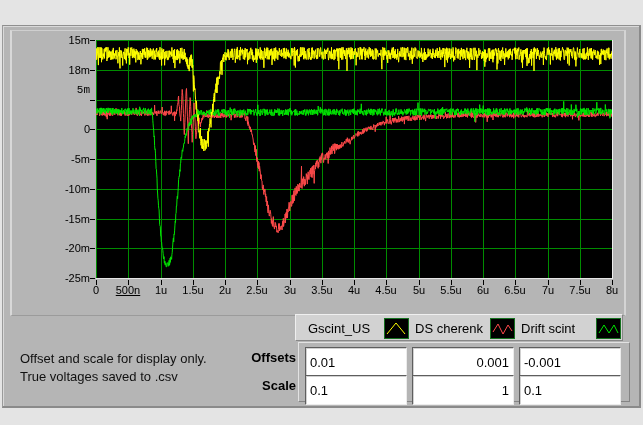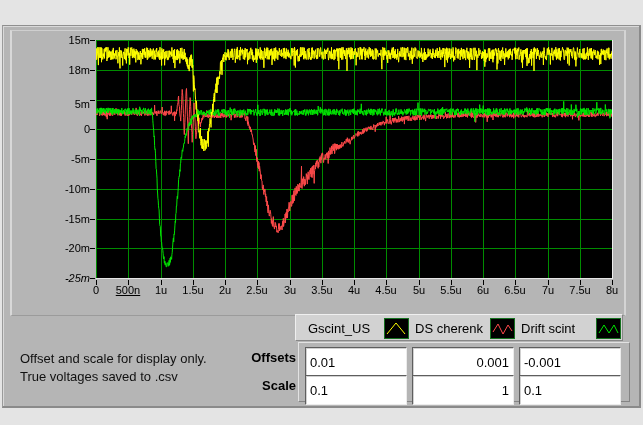--- a/index.html
+++ b/index.html
@@ -86,33 +86,33 @@
         <polyline points="0.0,19.3 0.3,8.4 0.6,19.7 0.9,18.1 1.2,15.0 1.5,13.1 1.8,7.2 2.1,16.8 2.4,25.1 2.7,8.9 3.0,7.3 3.3,17.1 3.6,17.7 3.9,12.4 4.2,7.4 4.6,17.9 4.9,16.0 5.2,7.4 5.5,22.2 5.8,8.2 6.1,12.1 6.4,16.3 6.7,19.4 7.0,18.1 7.3,13.6 7.6,16.6 7.9,16.2 8.2,9.1 8.5,18.4 8.8,11.3 9.1,8.0 9.4,11.5 9.7,7.5 10.0,9.4 10.3,10.1 10.6,7.3 10.9,21.0 11.2,17.2 11.5,18.6 11.8,7.2 12.1,7.5 12.4,17.6 12.7,11.9 13.1,13.2 13.4,10.6 13.7,17.2 14.0,14.6 14.3,15.2 14.6,11.7 14.9,20.0 15.2,11.5 15.5,19.1 15.8,17.0 16.1,19.2 16.4,9.8 16.7,10.3 17.0,19.3 17.3,7.9 17.6,15.2 17.9,13.5 18.2,18.5 18.5,15.0 18.8,13.4 19.1,15.7 19.4,13.6 19.7,10.6 20.0,19.3 20.3,17.7 20.6,16.2 20.9,10.1 21.2,16.3 21.6,16.1 21.9,23.3 22.2,17.1 22.5,13.7 22.8,12.1 23.1,16.1 23.4,7.4 23.7,22.8 24.0,28.4 24.3,13.6 24.6,12.3 24.9,10.1 25.2,17.8 25.5,11.0 25.8,12.7 26.1,16.7 26.4,17.0 26.7,25.5 27.0,15.1 27.3,13.9 27.6,11.9 27.9,12.1 28.2,16.1 28.5,18.9 28.8,11.3 29.1,8.3 29.4,20.0 29.7,20.2 30.0,13.4 30.4,23.4 30.7,8.8 31.0,15.6 31.3,9.2 31.6,10.7 31.9,12.3 32.2,7.3 32.5,15.1 32.8,12.7 33.1,18.0 33.4,13.5 33.7,24.7 34.0,16.1 34.3,7.7 34.6,9.3 34.9,15.8 35.2,10.9 35.5,8.4 35.8,7.4 36.1,13.6 36.4,18.1 36.7,9.3 37.0,10.7 37.3,17.1 37.6,13.5 37.9,8.6 38.2,18.1 38.5,10.6 38.9,16.1 39.2,11.4 39.5,11.9 39.8,22.4 40.1,9.1 40.4,10.5 40.7,14.3 41.0,14.5 41.3,10.7 41.6,10.9 41.9,20.1 42.2,12.5 42.5,18.8 42.8,12.6 43.1,14.4 43.4,19.8 43.7,15.1 44.0,14.6 44.3,11.0 44.6,14.6 44.9,24.3 45.2,18.8 45.5,13.1 45.8,14.4 46.1,17.2 46.4,8.9 46.7,19.0 47.0,15.1 47.4,12.3 47.7,9.1 48.0,14.8 48.3,14.9 48.6,8.3 48.9,16.8 49.2,17.6 49.5,11.8 49.8,17.7 50.1,17.3 50.4,8.2 50.7,7.6 51.0,9.1 51.3,19.8 51.6,8.1 51.9,18.6 52.2,17.8 52.5,10.3 52.8,15.5 53.1,10.6 53.4,12.4 53.7,17.3 54.0,12.3 54.3,8.4 54.6,16.5 54.9,9.3 55.2,11.8 55.5,15.6 55.8,11.3 56.2,18.8 56.5,10.7 56.8,14.8 57.1,8.8 57.4,8.5 57.7,11.2 58.0,19.6 58.3,10.7 58.6,13.5 58.9,18.6 59.2,14.9 59.5,19.4 59.8,12.7 60.1,9.5 60.4,12.0 60.7,8.0 61.0,17.1 61.3,12.8 61.6,11.8 61.9,12.3 62.2,16.7 62.5,14.1 62.8,10.5 63.1,18.5 63.4,13.8 63.7,19.9 64.0,7.2 64.3,18.2 64.7,16.4 65.0,19.6 65.3,12.3 65.6,25.5 65.9,8.4 66.2,18.7 66.5,18.9 66.8,10.3 67.1,11.7 67.4,11.8 67.7,9.2 68.0,18.4 68.3,12.0 68.6,25.3 68.9,18.2 69.2,18.6 69.5,18.5 69.8,11.2 70.1,17.7 70.4,15.1 70.7,16.8 71.0,10.8 71.3,19.7 71.6,17.3 71.9,20.1 72.2,19.3 72.5,19.2 72.8,10.8 73.2,11.6 73.5,10.7 73.8,17.4 74.1,11.4 74.4,14.5 74.7,13.0 75.0,12.1 75.3,14.0 75.6,16.4 75.9,7.4 76.2,14.1 76.5,15.4 76.8,14.6 77.1,19.2 77.4,10.3 77.7,22.8 78.0,14.5 78.3,18.4 78.6,9.0 78.9,28.1 79.2,15.9 79.5,17.1 79.8,19.8 80.1,19.3 80.4,16.9 80.7,10.1 81.0,20.1 81.3,9.2 81.6,19.7 82.0,10.3 82.3,17.4 82.6,18.4 82.9,11.0 83.2,13.1 83.5,14.0 83.8,23.3 84.1,19.5 84.4,8.0 84.7,14.2 85.0,17.5 85.3,14.1 85.6,18.4 85.9,7.8 86.2,18.4 86.5,16.9 86.8,11.8 87.1,19.9 87.4,15.2 87.7,18.8 88.0,10.6 88.3,9.0 88.6,19.1 88.9,13.5 89.2,12.8 89.5,15.5 89.8,21.5 90.1,17.5 90.5,24.1 90.8,17.5 91.1,25.7 91.4,26.6 91.7,19.2 92.0,28.6 92.3,24.9 92.6,28.8 92.9,27.0 93.2,31.1 93.5,24.7 93.8,17.4 94.1,25.8 94.4,22.8 94.7,15.4 95.0,22.3 95.3,14.6 95.6,15.6 95.9,27.5 96.2,19.2 96.5,27.7 96.8,25.2 97.1,39.4 97.4,51.4 97.7,35.5 98.0,37.4 98.3,44.1 98.6,50.0 99.0,48.6 99.3,56.0 99.6,59.7 99.9,64.8 100.2,69.5 100.5,60.9 100.8,72.9 101.1,74.5 101.4,75.1 101.7,80.8 102.0,76.4 102.3,74.6 102.6,86.2 102.9,92.3 103.2,90.4 103.5,97.0 103.8,98.4 104.1,93.0 104.4,88.2 104.7,101.7 105.0,105.3 105.3,103.7 105.6,96.2 105.9,108.4 106.2,104.9 106.5,108.9 106.8,99.1 107.1,101.3 107.4,105.3 107.8,111.0 108.1,102.6 108.4,99.1 108.7,103.0 109.0,110.4 109.3,109.8 109.6,100.5 109.9,101.6 110.2,108.6 110.5,104.4 110.8,100.5 111.1,100.5 111.4,103.2 111.7,91.4 112.0,91.2 112.3,106.7 112.6,88.4 112.9,91.4 113.2,89.4 113.5,83.7 113.8,83.2 114.1,78.3 114.4,83.8 114.7,80.2 115.0,87.4 115.3,72.0 115.6,75.8 115.9,74.8 116.3,73.4 116.6,63.9 116.9,72.1 117.2,71.2 117.5,58.6 117.8,56.5 118.1,53.6 118.4,53.0 118.7,61.8 119.0,51.2 119.3,49.4 119.6,51.7 119.9,43.7 120.2,53.0 120.5,40.3 120.8,37.6 121.1,52.9 121.4,37.6 121.7,36.8 122.0,44.7 122.3,39.1 122.6,37.5 122.9,38.8 123.2,36.3 123.5,38.7 123.8,31.4 124.1,34.3 124.4,22.7 124.8,21.4 125.1,30.6 125.4,29.2 125.7,20.0 126.0,34.8 126.3,21.8 126.6,17.8 126.9,19.1 127.2,15.7 127.5,14.2 127.8,22.0 128.1,15.0 128.4,15.3 128.7,16.5 129.0,12.2 129.3,19.8 129.6,15.9 129.9,18.5 130.2,20.3 130.5,14.4 130.8,12.7 131.1,17.0 131.4,16.2 131.7,13.4 132.0,9.1 132.3,17.7 132.6,10.3 132.9,15.7 133.2,19.9 133.6,17.3 133.9,15.8 134.2,11.9 134.5,11.4 134.8,16.7 135.1,18.0 135.4,9.1 135.7,8.9 136.0,17.0 136.3,13.1 136.6,8.8 136.9,19.9 137.2,17.5 137.5,16.9 137.8,17.0 138.1,12.7 138.4,10.6 138.7,8.8 139.0,10.6 139.3,22.7 139.6,17.6 139.9,18.8 140.2,16.6 140.5,9.1 140.8,18.6 141.1,7.3 141.4,7.3 141.7,19.2 142.1,15.4 142.4,17.1 142.7,16.3 143.0,17.0 143.3,10.2 143.6,16.3 143.9,20.2 144.2,12.8 144.5,7.2 144.8,15.6 145.1,11.8 145.4,11.9 145.7,10.3 146.0,12.4 146.3,8.8 146.6,14.2 146.9,10.0 147.2,18.8 147.5,18.6 147.8,19.2 148.1,10.2 148.4,11.3 148.7,19.7 149.0,8.4 149.3,8.1 149.6,17.3 149.9,15.6 150.2,12.9 150.6,9.3 150.9,11.0 151.2,9.1 151.5,24.2 151.8,14.1 152.1,12.7 152.4,18.2 152.7,20.1 153.0,14.9 153.3,12.6 153.6,11.5 153.9,18.8 154.2,13.2 154.5,8.1 154.8,7.8 155.1,9.2 155.4,14.2 155.7,15.1 156.0,9.5 156.3,19.3 156.6,12.0 156.9,20.2 157.2,19.6 157.5,21.8 157.8,15.4 158.1,19.9 158.4,18.3 158.7,17.8 159.0,19.7 159.4,19.0 159.7,8.4 160.0,14.7 160.3,22.8 160.6,10.9 160.9,8.7 161.2,19.6 161.5,11.8 161.8,14.3 162.1,9.9 162.4,9.1 162.7,15.6 163.0,12.6 163.3,17.2 163.6,16.4 163.9,18.5 164.2,7.4 164.5,18.2 164.8,19.5 165.1,11.4 165.4,9.9 165.7,18.0 166.0,16.9 166.3,19.6 166.6,17.8 166.9,11.1 167.2,16.1 167.5,16.3 167.9,27.8 168.2,15.8 168.5,7.9 168.8,10.2 169.1,16.3 169.4,18.1 169.7,12.0 170.0,12.0 170.3,8.8 170.6,15.9 170.9,7.5 171.2,19.3 171.5,12.0 171.8,7.9 172.1,15.2 172.4,17.3 172.7,19.3 173.0,10.2 173.3,19.3 173.6,11.5 173.9,14.7 174.2,15.5 174.5,9.3 174.8,15.0 175.1,14.8 175.4,11.2 175.7,8.7 176.0,24.9 176.4,12.5 176.7,19.3 177.0,10.9 177.3,19.2 177.6,17.1 177.9,11.6 178.2,8.1 178.5,20.1 178.8,21.1 179.1,9.5 179.4,17.5 179.7,7.5 180.0,18.6 180.3,12.3 180.6,10.6 180.9,10.2 181.2,10.9 181.5,11.6 181.8,19.8 182.1,11.6 182.4,12.2 182.7,13.0 183.0,15.1 183.3,8.1 183.6,11.9 183.9,10.1 184.2,14.1 184.5,15.8 184.8,15.4 185.2,12.9 185.5,9.5 185.8,16.9 186.1,12.9 186.4,14.3 186.7,13.5 187.0,15.8 187.3,8.2 187.6,10.2 187.9,18.3 188.2,15.9 188.5,7.9 188.8,14.8 189.1,17.7 189.4,16.0 189.7,11.7 190.0,19.1 190.3,8.4 190.6,12.4 190.9,16.4 191.2,15.4 191.5,12.2 191.8,16.0 192.1,9.7 192.4,16.9 192.7,11.7 193.0,17.5 193.3,13.4 193.7,15.0 194.0,16.0 194.3,18.2 194.6,16.4 194.9,19.2 195.2,15.7 195.5,8.2 195.8,12.1 196.1,16.2 196.4,13.6 196.7,8.3 197.0,8.3 197.3,10.4 197.6,12.3 197.9,16.3 198.2,25.5 198.5,7.2 198.8,8.8 199.1,14.0 199.4,27.5 199.7,13.3 200.0,10.9 200.3,14.8 200.6,10.3 200.9,15.5 201.2,12.3 201.5,9.2 201.8,19.1 202.2,21.4 202.5,16.1 202.8,18.0 203.1,17.0 203.4,21.1 203.7,14.6 204.0,16.8 204.3,8.6 204.6,7.3 204.9,16.8 205.2,14.1 205.5,15.6 205.8,7.5 206.1,7.5 206.4,11.4 206.7,15.1 207.0,7.4 207.3,10.8 207.6,19.0 207.9,19.3 208.2,7.7 208.5,9.1 208.8,18.3 209.1,11.0 209.4,18.1 209.7,14.3 210.0,19.1 210.3,19.5 210.6,18.8 211.0,12.7 211.3,9.7 211.6,9.4 211.9,8.9 212.2,19.6 212.5,10.7 212.8,10.8 213.1,8.0 213.4,17.1 213.7,12.4 214.0,18.6 214.3,18.1 214.6,19.7 214.9,17.0 215.2,19.6 215.5,14.4 215.8,7.8 216.1,18.2 216.4,7.6 216.7,14.4 217.0,14.1 217.3,10.5 217.6,12.7 217.9,16.2 218.2,18.7 218.5,11.5 218.8,11.1 219.1,11.4 219.5,9.7 219.8,15.6 220.1,17.5 220.4,15.1 220.7,19.1 221.0,16.8 221.3,8.3 221.6,18.7 221.9,16.3 222.2,9.2 222.5,8.5 222.8,9.2 223.1,9.4 223.4,14.3 223.7,16.7 224.0,14.7 224.3,8.8 224.6,7.5 224.9,9.6 225.2,14.6 225.5,12.3 225.8,12.4 226.1,18.5 226.4,14.6 226.7,14.5 227.0,11.6 227.3,19.2 227.6,19.5 228.0,14.6 228.3,12.3 228.6,8.8 228.9,14.5 229.2,18.9 229.5,10.5 229.8,12.9 230.1,10.5 230.4,14.0 230.7,11.4 231.0,9.5 231.3,11.2 231.6,11.7 231.9,7.8 232.2,16.8 232.5,20.1 232.8,17.9 233.1,14.8 233.4,13.1 233.7,10.8 234.0,17.9 234.3,17.5 234.6,16.7 234.9,11.6 235.2,19.2 235.5,7.3 235.8,17.2 236.1,18.4 236.4,13.9 236.8,19.1 237.1,13.8 237.4,12.2 237.7,9.8 238.0,20.1 238.3,13.3 238.6,9.5 238.9,19.0 239.2,16.7 239.5,10.2 239.8,10.6 240.1,11.4 240.4,11.1 240.7,8.5 241.0,11.8 241.3,16.7 241.6,8.6 241.9,20.8 242.2,19.3 242.5,8.7 242.8,29.3 243.1,11.1 243.4,8.7 243.7,8.0 244.0,9.4 244.3,17.3 244.6,8.5 244.9,17.9 245.3,8.8 245.6,19.6 245.9,7.3 246.2,10.6 246.5,11.4 246.8,19.5 247.1,7.3 247.4,12.3 247.7,9.9 248.0,13.9 248.3,10.5 248.6,15.9 248.9,10.3 249.2,12.8 249.5,17.9 249.8,19.1 250.1,12.9 250.4,8.3 250.7,10.7 251.0,30.9 251.3,10.0 251.6,14.4 251.9,14.6 252.2,7.9 252.5,10.5 252.8,13.9 253.1,7.8 253.4,17.2 253.8,14.3 254.1,10.0 254.4,19.3 254.7,16.1 255.0,7.3 255.3,18.8 255.6,8.8 255.9,19.1 256.2,8.1 256.5,13.8 256.8,15.5 257.1,18.2 257.4,18.8 257.7,11.8 258.0,11.2 258.3,14.8 258.6,12.6 258.9,9.1 259.2,9.9 259.5,8.4 259.8,15.6 260.1,25.3 260.4,18.5 260.7,11.8 261.0,16.3 261.3,13.3 261.6,14.8 261.9,17.1 262.2,7.9 262.6,10.5 262.9,14.1 263.2,16.0 263.5,17.8 263.8,19.5 264.1,7.1 264.4,14.3 264.7,7.5 265.0,15.5 265.3,10.4 265.6,19.1 265.9,8.7 266.2,19.4 266.5,9.2 266.8,11.9 267.1,10.5 267.4,9.1 267.7,10.3 268.0,7.2 268.3,13.5 268.6,15.9 268.9,10.7 269.2,20.0 269.5,9.9 269.8,8.5 270.1,15.2 270.4,11.4 270.7,11.7 271.1,17.6 271.4,15.2 271.7,10.2 272.0,9.4 272.3,14.6 272.6,18.5 272.9,14.4 273.2,7.2 273.5,13.5 273.8,14.5 274.1,12.4 274.4,8.3 274.7,16.8 275.0,10.9 275.3,13.9 275.6,15.8 275.9,11.4 276.2,9.3 276.5,12.7 276.8,18.8 277.1,10.4 277.4,19.4 277.7,18.3 278.0,19.1 278.3,18.8 278.6,18.5 278.9,15.3 279.2,8.4 279.6,13.1 279.9,19.6 280.2,19.0 280.5,8.7 280.8,10.3 281.1,13.2 281.4,10.9 281.7,10.3 282.0,16.5 282.3,16.7 282.6,14.2 282.9,14.3 283.2,13.0 283.5,15.0 283.8,13.0 284.1,13.9 284.4,13.9 284.7,15.6 285.0,9.8 285.3,17.9 285.6,23.8 285.9,29.2 286.2,17.0 286.5,15.9 286.8,7.2 287.1,8.7 287.4,8.2 287.7,19.9 288.0,11.1 288.4,15.5 288.7,7.8 289.0,15.5 289.3,10.8 289.6,10.6 289.9,14.4 290.2,11.7 290.5,14.4 290.8,19.3 291.1,18.9 291.4,15.0 291.7,22.9 292.0,10.3 292.3,14.1 292.6,15.4 292.9,10.4 293.2,18.9 293.5,12.7 293.8,13.4 294.1,17.0 294.4,13.8 294.7,19.3 295.0,12.8 295.3,13.4 295.6,9.7 295.9,14.9 296.2,7.7 296.5,9.1 296.9,18.0 297.2,8.2 297.5,7.2 297.8,17.5 298.1,13.2 298.4,11.2 298.7,18.8 299.0,15.4 299.3,9.3 299.6,16.7 299.9,18.0 300.2,14.2 300.5,14.5 300.8,19.7 301.1,16.0 301.4,17.2 301.7,8.9 302.0,16.8 302.3,17.8 302.6,22.2 302.9,19.3 303.2,13.0 303.5,15.7 303.8,11.3 304.1,16.7 304.4,14.5 304.7,15.8 305.0,7.5 305.4,10.1 305.7,11.8 306.0,17.2 306.3,9.7 306.6,7.1 306.9,11.4 307.2,16.7 307.5,12.9 307.8,12.4 308.1,7.6 308.4,19.5 308.7,10.2 309.0,8.0 309.3,10.2 309.6,18.0 309.9,20.1 310.2,9.8 310.5,8.5 310.8,10.3 311.1,12.8 311.4,7.9 311.7,7.1 312.0,8.2 312.3,16.5 312.6,13.1 312.9,13.0 313.2,13.4 313.5,14.4 313.8,20.1 314.2,10.8 314.5,13.2 314.8,18.0 315.1,17.3 315.4,19.3 315.7,7.8 316.0,7.6 316.3,23.8 316.6,15.3 316.9,18.7 317.2,17.1 317.5,17.4 317.8,8.4 318.1,12.8 318.4,13.5 318.7,16.7 319.0,7.4 319.3,8.1 319.6,10.7 319.9,8.6 320.2,17.0 320.5,18.0 320.8,18.2 321.1,18.7 321.4,18.6 321.7,18.0 322.0,10.4 322.3,16.5 322.7,14.0 323.0,11.2 323.3,12.2 323.6,11.7 323.9,17.9 324.2,13.8 324.5,16.9 324.8,12.7 325.1,16.0 325.4,7.9 325.7,10.9 326.0,18.9 326.3,14.4 326.6,19.3 326.9,22.0 327.2,12.8 327.5,12.9 327.8,13.9 328.1,19.6 328.4,8.4 328.7,20.1 329.0,16.8 329.3,12.0 329.6,20.0 329.9,19.5 330.2,16.8 330.5,18.4 330.8,14.3 331.2,17.4 331.5,14.7 331.8,13.7 332.1,8.5 332.4,16.4 332.7,12.2 333.0,16.2 333.3,14.9 333.6,13.3 333.9,9.9 334.2,9.4 334.5,14.5 334.8,15.5 335.1,18.0 335.4,17.5 335.7,13.2 336.0,15.5 336.3,19.0 336.6,10.6 336.9,8.7 337.2,9.3 337.5,15.1 337.8,15.5 338.1,17.1 338.4,14.9 338.7,17.7 339.0,12.9 339.3,18.1 339.6,9.9 340.0,9.8 340.3,16.1 340.6,15.8 340.9,14.6 341.2,8.1 341.5,17.6 341.8,12.7 342.1,15.1 342.4,15.3 342.7,11.1 343.0,18.0 343.3,13.2 343.6,7.4 343.9,9.1 344.2,12.2 344.5,15.7 344.8,19.7 345.1,9.8 345.4,14.1 345.7,13.4 346.0,16.9 346.3,11.8 346.6,17.5 346.9,8.1 347.2,13.3 347.5,14.1 347.8,8.2 348.1,16.1 348.5,15.1 348.8,27.1 349.1,8.7 349.4,11.2 349.7,14.1 350.0,15.8 350.3,20.1 350.6,7.7 350.9,15.1 351.2,17.7 351.5,22.5 351.8,8.4 352.1,18.3 352.4,11.7 352.7,12.5 353.0,17.1 353.3,8.4 353.6,13.0 353.9,14.7 354.2,14.0 354.5,19.1 354.8,17.1 355.1,8.7 355.4,16.1 355.7,17.5 356.0,11.5 356.3,17.5 356.6,14.3 357.0,7.4 357.3,8.3 357.6,21.4 357.9,16.6 358.2,19.2 358.5,16.4 358.8,19.8 359.1,16.5 359.4,14.6 359.7,7.6 360.0,8.0 360.3,9.5 360.6,10.6 360.9,14.1 361.2,17.9 361.5,15.9 361.8,9.4 362.1,18.7 362.4,16.1 362.7,8.8 363.0,11.9 363.3,13.5 363.6,11.8 363.9,11.2 364.2,20.0 364.5,10.2 364.8,15.2 365.1,10.8 365.4,7.9 365.8,16.5 366.1,9.6 366.4,15.9 366.7,16.9 367.0,19.2 367.3,9.0 367.6,13.5 367.9,9.2 368.2,18.0 368.5,10.5 368.8,11.0 369.1,16.5 369.4,18.9 369.7,20.1 370.0,10.3 370.3,10.0 370.6,12.3 370.9,7.8 371.2,16.5 371.5,18.4 371.8,11.0 372.1,18.5 372.4,18.3 372.7,11.9 373.0,20.0 373.3,13.6 373.6,27.9 373.9,13.6 374.3,8.0 374.6,16.9 374.9,15.5 375.2,19.2 375.5,12.6 375.8,8.5 376.1,19.8 376.4,17.8 376.7,19.8 377.0,15.7 377.3,14.7 377.6,13.8 377.9,7.8 378.2,17.4 378.5,19.8 378.8,16.6 379.1,7.8 379.4,13.6 379.7,16.3 380.0,13.7 380.3,10.7 380.6,14.3 380.9,30.1 381.2,14.5 381.5,17.6 381.8,17.3 382.1,17.7 382.4,10.6 382.8,8.2 383.1,15.7 383.4,15.4 383.7,13.0 384.0,9.8 384.3,12.6 384.6,13.1 384.9,13.7 385.2,12.8 385.5,18.9 385.8,16.0 386.1,17.4 386.4,11.3 386.7,18.2 387.0,16.8 387.3,11.9 387.6,16.0 387.9,12.3 388.2,20.9 388.5,9.6 388.8,26.7 389.1,17.7 389.4,9.7 389.7,22.2 390.0,13.2 390.3,19.2 390.6,16.4 390.9,15.3 391.2,13.5 391.6,17.5 391.9,17.0 392.2,9.9 392.5,8.4 392.8,11.0 393.1,18.7 393.4,20.9 393.7,8.3 394.0,17.8 394.3,13.4 394.6,12.5 394.9,19.0 395.2,11.4 395.5,11.3 395.8,10.6 396.1,18.9 396.4,9.8 396.7,20.0 397.0,22.3 397.3,9.6 397.6,19.3 397.9,12.2 398.2,14.0 398.5,15.5 398.8,12.3 399.1,9.3 399.4,10.4 399.7,8.2 400.1,10.8 400.4,15.9 400.7,9.7 401.0,29.5 401.3,14.5 401.6,13.1 401.9,23.5 402.2,10.3 402.5,8.1 402.8,11.5 403.1,10.7 403.4,19.5 403.7,18.5 404.0,10.9 404.3,13.0 404.6,19.6 404.9,21.0 405.2,13.3 405.5,10.1 405.8,17.3 406.1,9.9 406.4,9.3 406.7,7.5 407.0,18.8 407.3,12.7 407.6,11.3 407.9,15.7 408.2,13.3 408.6,24.9 408.9,16.4 409.2,14.4 409.5,17.3 409.8,8.4 410.1,14.3 410.4,16.8 410.7,14.0 411.0,12.0 411.3,17.3 411.6,14.5 411.9,10.9 412.2,19.4 412.5,18.5 412.8,9.8 413.1,18.1 413.4,16.1 413.7,9.2 414.0,12.8 414.3,8.7 414.6,14.5 414.9,11.4 415.2,15.6 415.5,15.8 415.8,14.0 416.1,19.8 416.4,17.5 416.7,9.2 417.0,9.0 417.4,8.9 417.7,9.6 418.0,10.5 418.3,10.7 418.6,7.8 418.9,13.5 419.2,7.8 419.5,19.2 419.8,8.1 420.1,14.8 420.4,10.3 420.7,13.5 421.0,19.1 421.3,16.5 421.6,8.7 421.9,11.4 422.2,9.1 422.5,11.1 422.8,7.5 423.1,19.7 423.4,15.9 423.7,15.4 424.0,15.9 424.3,14.5 424.6,12.1 424.9,9.3 425.2,15.8 425.5,22.3 425.9,11.9 426.2,13.7 426.5,27.9 426.8,10.4 427.1,19.6 427.4,10.0 427.7,10.7 428.0,13.4 428.3,10.0 428.6,10.9 428.9,10.1 429.2,14.3 429.5,9.0 429.8,16.9 430.1,14.7 430.4,18.6 430.7,8.4 431.0,25.9 431.3,8.3 431.6,18.4 431.9,19.4 432.2,23.4 432.5,18.4 432.8,17.8 433.1,22.9 433.4,15.6 433.7,14.1 434.0,18.4 434.4,11.1 434.7,12.4 435.0,19.2 435.3,9.1 435.6,25.6 435.9,14.1 436.2,12.2 436.5,12.0 436.8,15.1 437.1,18.2 437.4,8.7 437.7,10.4 438.0,30.9 438.3,7.4 438.6,14.3 438.9,10.1 439.2,8.6 439.5,11.6 439.8,9.4 440.1,11.1 440.4,18.9 440.7,12.4 441.0,14.2 441.3,8.1 441.6,15.5 441.9,16.0 442.2,9.9 442.5,12.5 442.8,14.7 443.2,17.2 443.5,19.6 443.8,15.6 444.1,17.3 444.4,12.3 444.7,11.7 445.0,12.5 445.3,15.8 445.6,14.2 445.9,17.9 446.2,13.0 446.5,13.8 446.8,11.4 447.1,11.1 447.4,24.9 447.7,12.3 448.0,7.6 448.3,9.8 448.6,13.7 448.9,17.0 449.2,17.6 449.5,18.8 449.8,16.1 450.1,16.8 450.4,20.1 450.7,17.1 451.0,11.9 451.3,8.4 451.7,13.6 452.0,14.8 452.3,11.0 452.6,7.3 452.9,12.7 453.2,14.6 453.5,9.8 453.8,14.4 454.1,16.8 454.4,24.5 454.7,13.3 455.0,15.2 455.3,15.7 455.6,12.6 455.9,7.9 456.2,13.2 456.5,13.9 456.8,19.0 457.1,20.2 457.4,12.2 457.7,11.6 458.0,13.8 458.3,9.7 458.6,14.0 458.9,14.9 459.2,16.4 459.5,13.1 459.8,7.2 460.2,16.2 460.5,19.6 460.8,9.4 461.1,18.1 461.4,12.6 461.7,16.5 462.0,18.6 462.3,8.4 462.6,14.6 462.9,15.8 463.2,19.6 463.5,8.2 463.8,16.6 464.1,16.7 464.4,20.5 464.7,10.9 465.0,17.1 465.3,12.3 465.6,12.5 465.9,10.6 466.2,9.9 466.5,7.3 466.8,9.0 467.1,9.5 467.4,9.2 467.7,13.1 468.0,19.2 468.3,19.8 468.6,18.8 469.0,10.2 469.3,10.1 469.6,10.8 469.9,15.7 470.2,15.9 470.5,11.4 470.8,13.4 471.1,7.6 471.4,9.8 471.7,23.6 472.0,8.8 472.3,7.8 472.6,13.3 472.9,10.8 473.2,25.5 473.5,14.7 473.8,9.2 474.1,11.7 474.4,12.1 474.7,9.3 475.0,9.0 475.3,14.5 475.6,16.1 475.9,11.5 476.2,17.8 476.5,18.3 476.8,15.9 477.1,9.3 477.5,7.6 477.8,8.7 478.1,12.1 478.4,16.4 478.7,19.5 479.0,11.3 479.3,20.2 479.6,12.4 479.9,26.4 480.2,17.1 480.5,19.6 480.8,18.4 481.1,12.0 481.4,7.6 481.7,11.4 482.0,13.0 482.3,14.1 482.6,13.6 482.9,15.9 483.2,17.6 483.5,10.5 483.8,9.0 484.1,13.8 484.4,13.6 484.7,13.6 485.0,17.4 485.3,17.8 485.6,13.4 486.0,18.1 486.3,18.5 486.6,15.0 486.9,8.8 487.2,11.3 487.5,17.0 487.8,19.7 488.1,8.1 488.4,18.0 488.7,19.0 489.0,13.6 489.3,19.4 489.6,17.7 489.9,15.6 490.2,18.6 490.5,12.7 490.8,14.8 491.1,14.0 491.4,7.4 491.7,15.9 492.0,14.9 492.3,19.9 492.6,12.8 492.9,10.9 493.2,9.0 493.5,8.7 493.8,15.6 494.1,9.7 494.4,8.6 494.8,15.9 495.1,18.4 495.4,8.0 495.7,17.6 496.0,18.5 496.3,11.5 496.6,19.8 496.9,16.6 497.2,13.4 497.5,13.3 497.8,9.6 498.1,10.9 498.4,11.8 498.7,15.1 499.0,12.5 499.3,10.2 499.6,11.4 499.9,17.9 500.2,17.1 500.5,15.7 500.8,18.5 501.1,18.1 501.4,10.8 501.7,10.9 502.0,19.3 502.3,11.7 502.6,11.9 502.9,15.6 503.3,15.0 503.6,24.8 503.9,15.1 504.2,19.3 504.5,13.4 504.8,24.0 505.1,9.9 505.4,8.9 505.7,15.3 506.0,14.8 506.3,11.0 506.6,14.1 506.9,12.8 507.2,9.5 507.5,14.8 507.8,14.5 508.1,10.2 508.4,18.3 508.7,19.8 509.0,10.7 509.3,12.8 509.6,14.2 509.9,20.2 510.2,9.8 510.5,13.2 510.8,11.4 511.1,8.4 511.4,11.1 511.8,15.8 512.1,17.9 512.4,17.2 512.7,7.8 513.0,7.8 513.3,19.3 513.6,14.3 513.9,14.8 514.2,16.9 514.5,14.0 514.8,16.9 515.1,18.7 515.4,12.9 515.7,15.2 516.0,10.9" fill="none" stroke="#ffff00" stroke-width="1"></polyline>
       </svg>
   </div>
 
   <div id="ticks">
       <div class="y-dash" style="top: 40px;"></div>
       <div class="y-tick" style="top: 34px;">15m</div>
       <div class="y-dash" style="top: 70px;"></div>
       <div class="y-tick" style="top: 64px;">18m</div>
       <div class="y-dash" style="top: 100px;"></div>
-      <div class="y-tick" style="top: 98px;">5m</div>
+      <div class="y-tick" style="top: 84px; font-family: Liberation Mono, monospace;">5m</div>
       <div class="y-dash" style="top: 129px;"></div>
       <div class="y-tick" style="top: 123px;">0</div>
       <div class="y-dash" style="top: 159px;"></div>
       <div class="y-tick" style="top: 153px;">-5m</div>
       <div class="y-dash" style="top: 189px;"></div>
       <div class="y-tick" style="top: 183px;">-10m</div>
       <div class="y-dash" style="top: 219px;"></div>
       <div class="y-tick" style="top: 213px;">-15m</div>
       <div class="y-dash" style="top: 248px;"></div>
       <div class="y-tick" style="top: 242px;">-20m</div>
       <div class="y-dash" style="top: 278px;"></div>
-      <div class="y-tick" style="top: 272px; font-style: italic;">-25m</div>
+      <div class="y-tick" style="top: 272px;">-25m</div>
       <div class="x-dash" style="left: 96px;"></div>
       <div class="x-tick" style="left: 76px;">0</div>
       <div class="x-dash" style="left: 128px;"></div>
       <div class="x-tick" style="left: 108px; text-decoration: underline;">500n</div>
       <div class="x-dash" style="left: 161px;"></div>
       <div class="x-tick" style="left: 141px;">1u</div>
       <div class="x-dash" style="left: 193px;"></div>
       <div class="x-tick" style="left: 173px;">1.5u</div>
       <div class="x-dash" style="left: 225px;"></div>
       <div class="x-tick" style="left: 205px;">2u</div>

